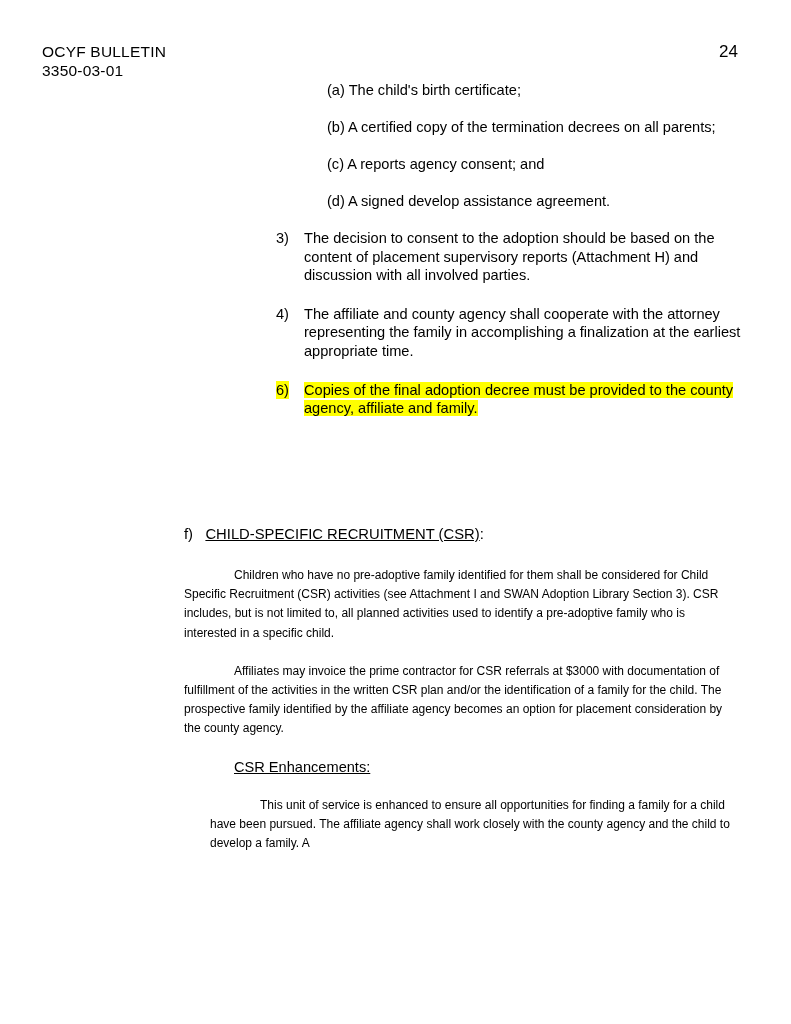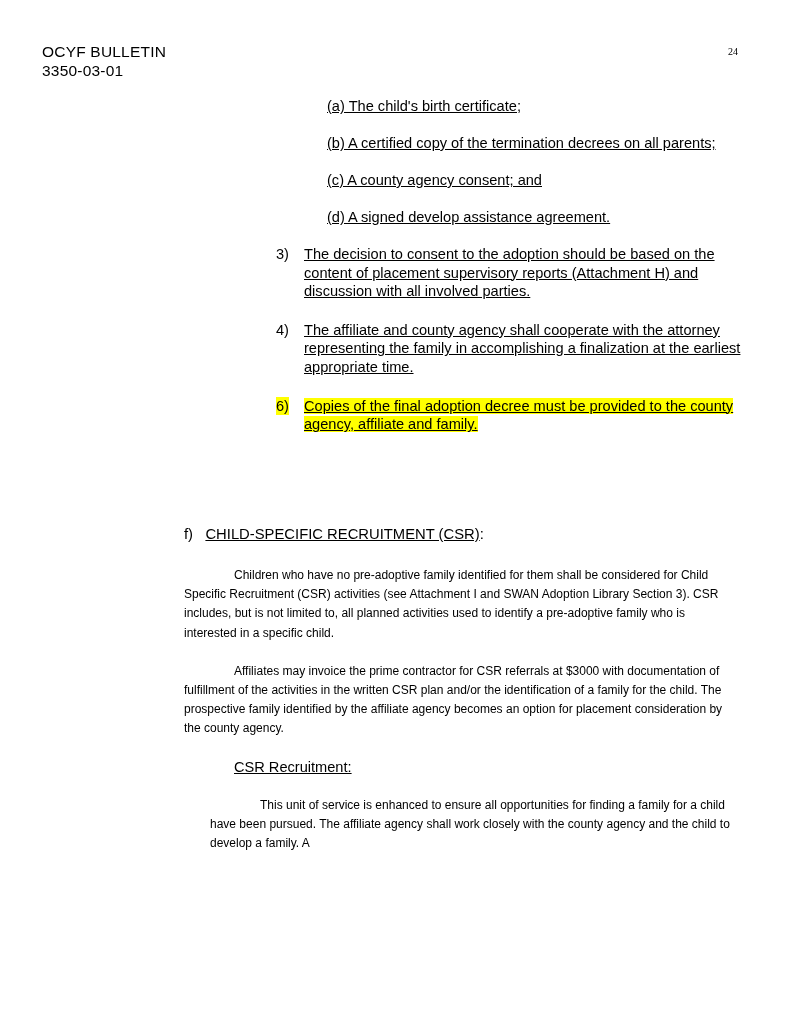--- a/index.html
+++ b/index.html
@@ -29,32 +29,30 @@
     display: flex;
     justify-content: space-between;
     align-items: flex-start;
   }
   .header-title-block {
     font-size: 15.5px;
     line-height: 19px;
     letter-spacing: 0.2px;
   }
   .header-page-number {
-    font-size: 10px;
+    font-size: 17px;
     line-height: 19px;
-    font-family: Liberation Serif, serif;
   }
 
   
   .list-region {
     position: absolute;
     left: 276px;
-    top: 97px;
+    top: 81px;
     width: 470px;
-    text-decoration: underline;
   }
   .sub-item {
     margin: 0 0 19px 0;
     padding-left: 51px;
     font-size: 14.6px;
     line-height: 18px;
   }
   .num-item {
     position: relative;
     margin: 0 0 20px 0;
@@ -132,21 +130,21 @@
         <div>3350-03-01</div>
       </div>
       <div class="header-page-number">24</div>
     </div>
   </div>
 
   <div class="list-region">
 
     <p class="sub-item">(a) The child's birth certificate;</p>
     <p class="sub-item">(b) A certified copy of the termination decrees on all parents;</p>
-    <p class="sub-item">(c) A county agency consent; and</p>
+    <p class="sub-item">(c) A reports agency consent; and</p>
     <p class="sub-item">(d) A signed develop assistance agreement.</p>
 
     <div class="num-item">
       <span class="marker">3)</span>
       <span class="text">The decision to consent to the adoption should be based on the content of placement supervisory reports (Attachment H) and discussion with all involved parties.</span>
     </div>
 
     <div class="num-item">
       <span class="marker">4)</span>
       <span class="text">The affiliate and county agency shall cooperate with the attorney representing the family in accomplishing a finalization at the earliest appropriate time.</span>
@@ -167,21 +165,21 @@
 
     <div class="section-heading">
       <span>f)</span>
       <span>&nbsp;&nbsp;</span><span class="underlined">CHILD-SPECIFIC RECRUITMENT (CSR)</span><span>:</span>
     </div>
 
     <p class="body-para">Children who have no pre-adoptive family identified for them shall be considered for Child Specific Recruitment (CSR) activities (see Attachment I and SWAN Adoption Library Section 3).  CSR includes, but is not limited to, all planned activities used to identify a pre-adoptive family who is interested in a specific child.</p>
     <p class="body-para">Affiliates may invoice the prime contractor for CSR referrals at $3000 with documentation of fulfillment of the activities in the written CSR plan and/or the identification of a family for the child.  The prospective family identified by the affiliate agency becomes an option for placement consideration by the county agency.</p>
 
     <div class="sub-heading-wrap">
-      <span class="sub-heading">CSR Recruitment:</span>
+      <span class="sub-heading">CSR Enhancements:</span>
     </div>
 
     <div class="indented-block">
       <p class="body-para">This unit of service is enhanced to ensure all opportunities for finding a family for a child have been pursued.  The affiliate agency shall work closely with the county agency and the child to develop a family.  A</p>
     </div>
 
   </div>
 
 </div>
 

